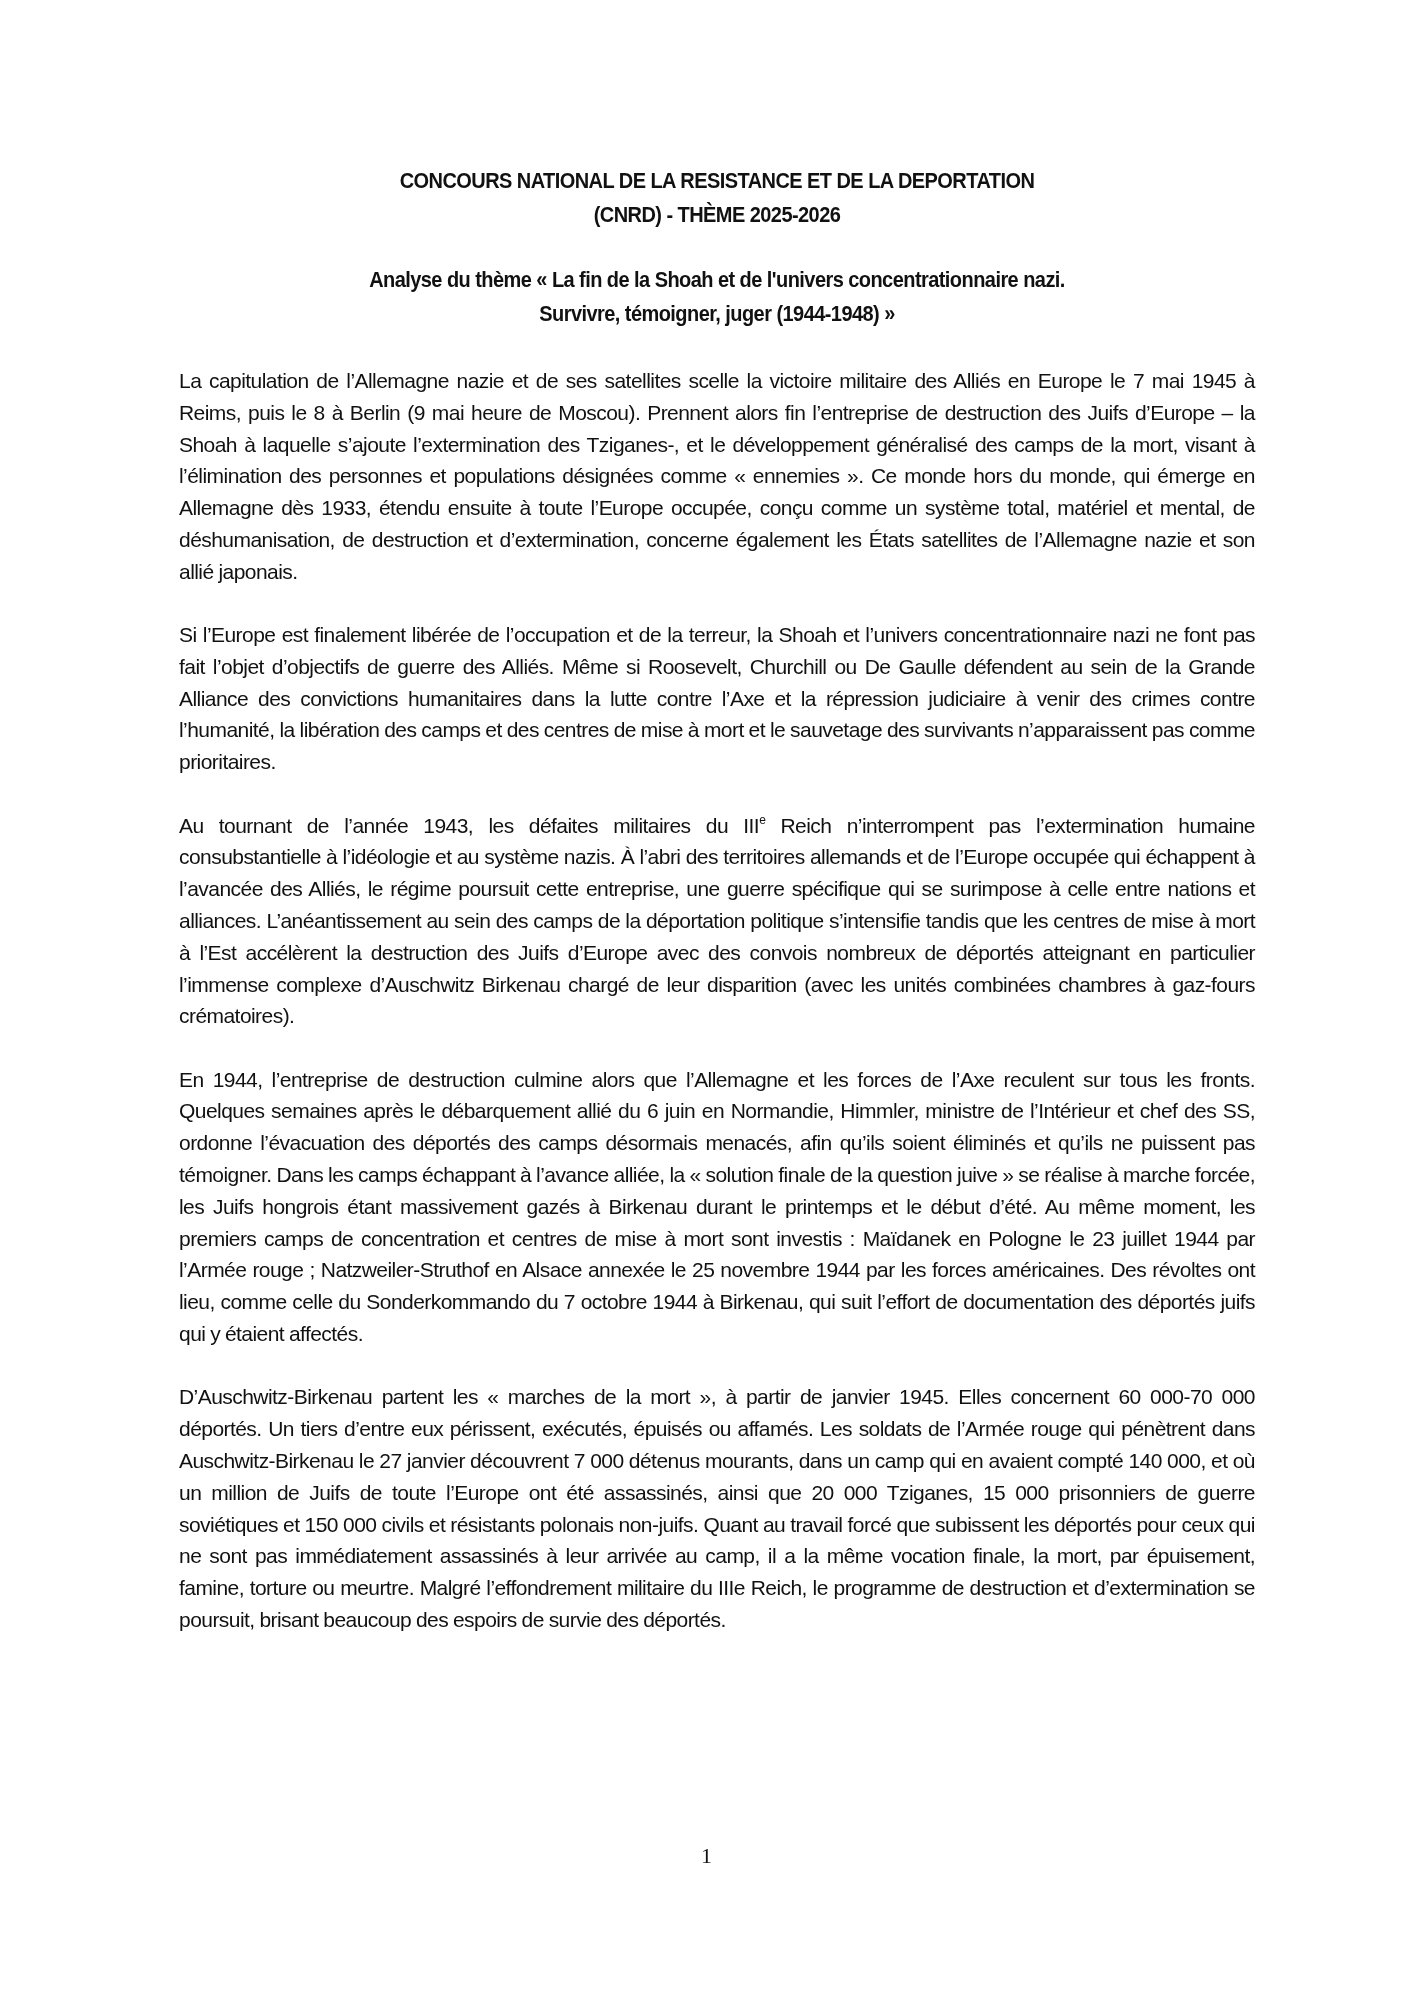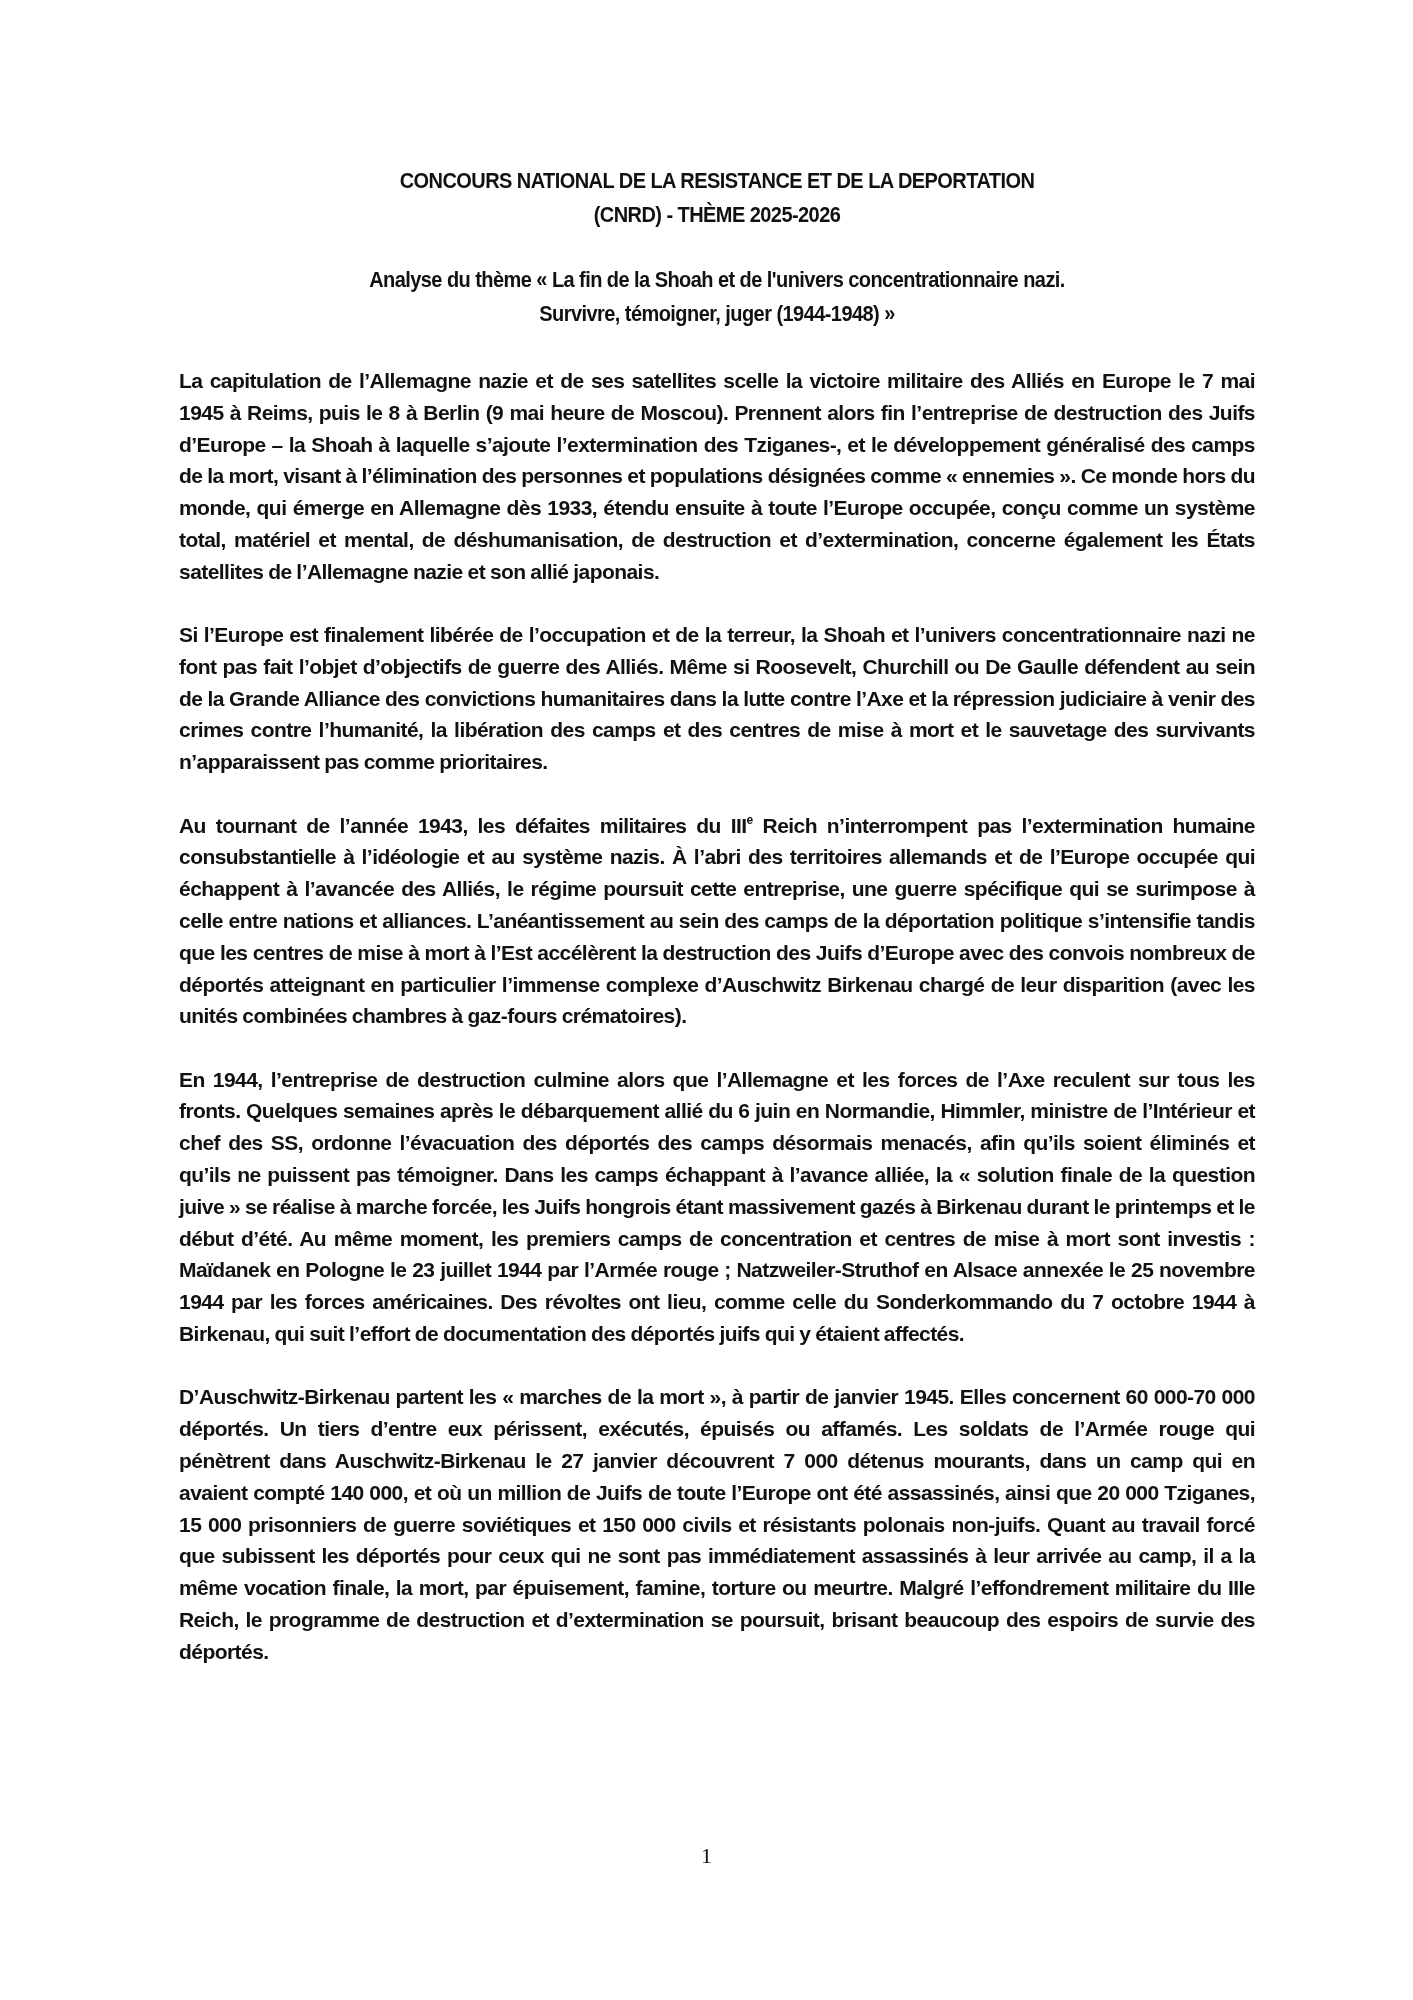--- a/index.html
+++ b/index.html
@@ -46,21 +46,20 @@
       margin-top: 34px;
       font-family: "Liberation Sans", sans-serif;
       font-size: 21px;
       line-height: 31.8px;
       letter-spacing: -0.55px;
       word-spacing: -0.5px;
       text-align: justify;
     }
     .body-text p {
       margin: 0 0 31.5px 0;
-      font-weight: bold;
     }
     .body-text p:last-child { margin-bottom: 6px; }
     sup.exp {
       font-size: 12px;
       line-height: 0;
       vertical-align: 9px;
     }
     .page-number {
       position: absolute;
       top: 1843px;

